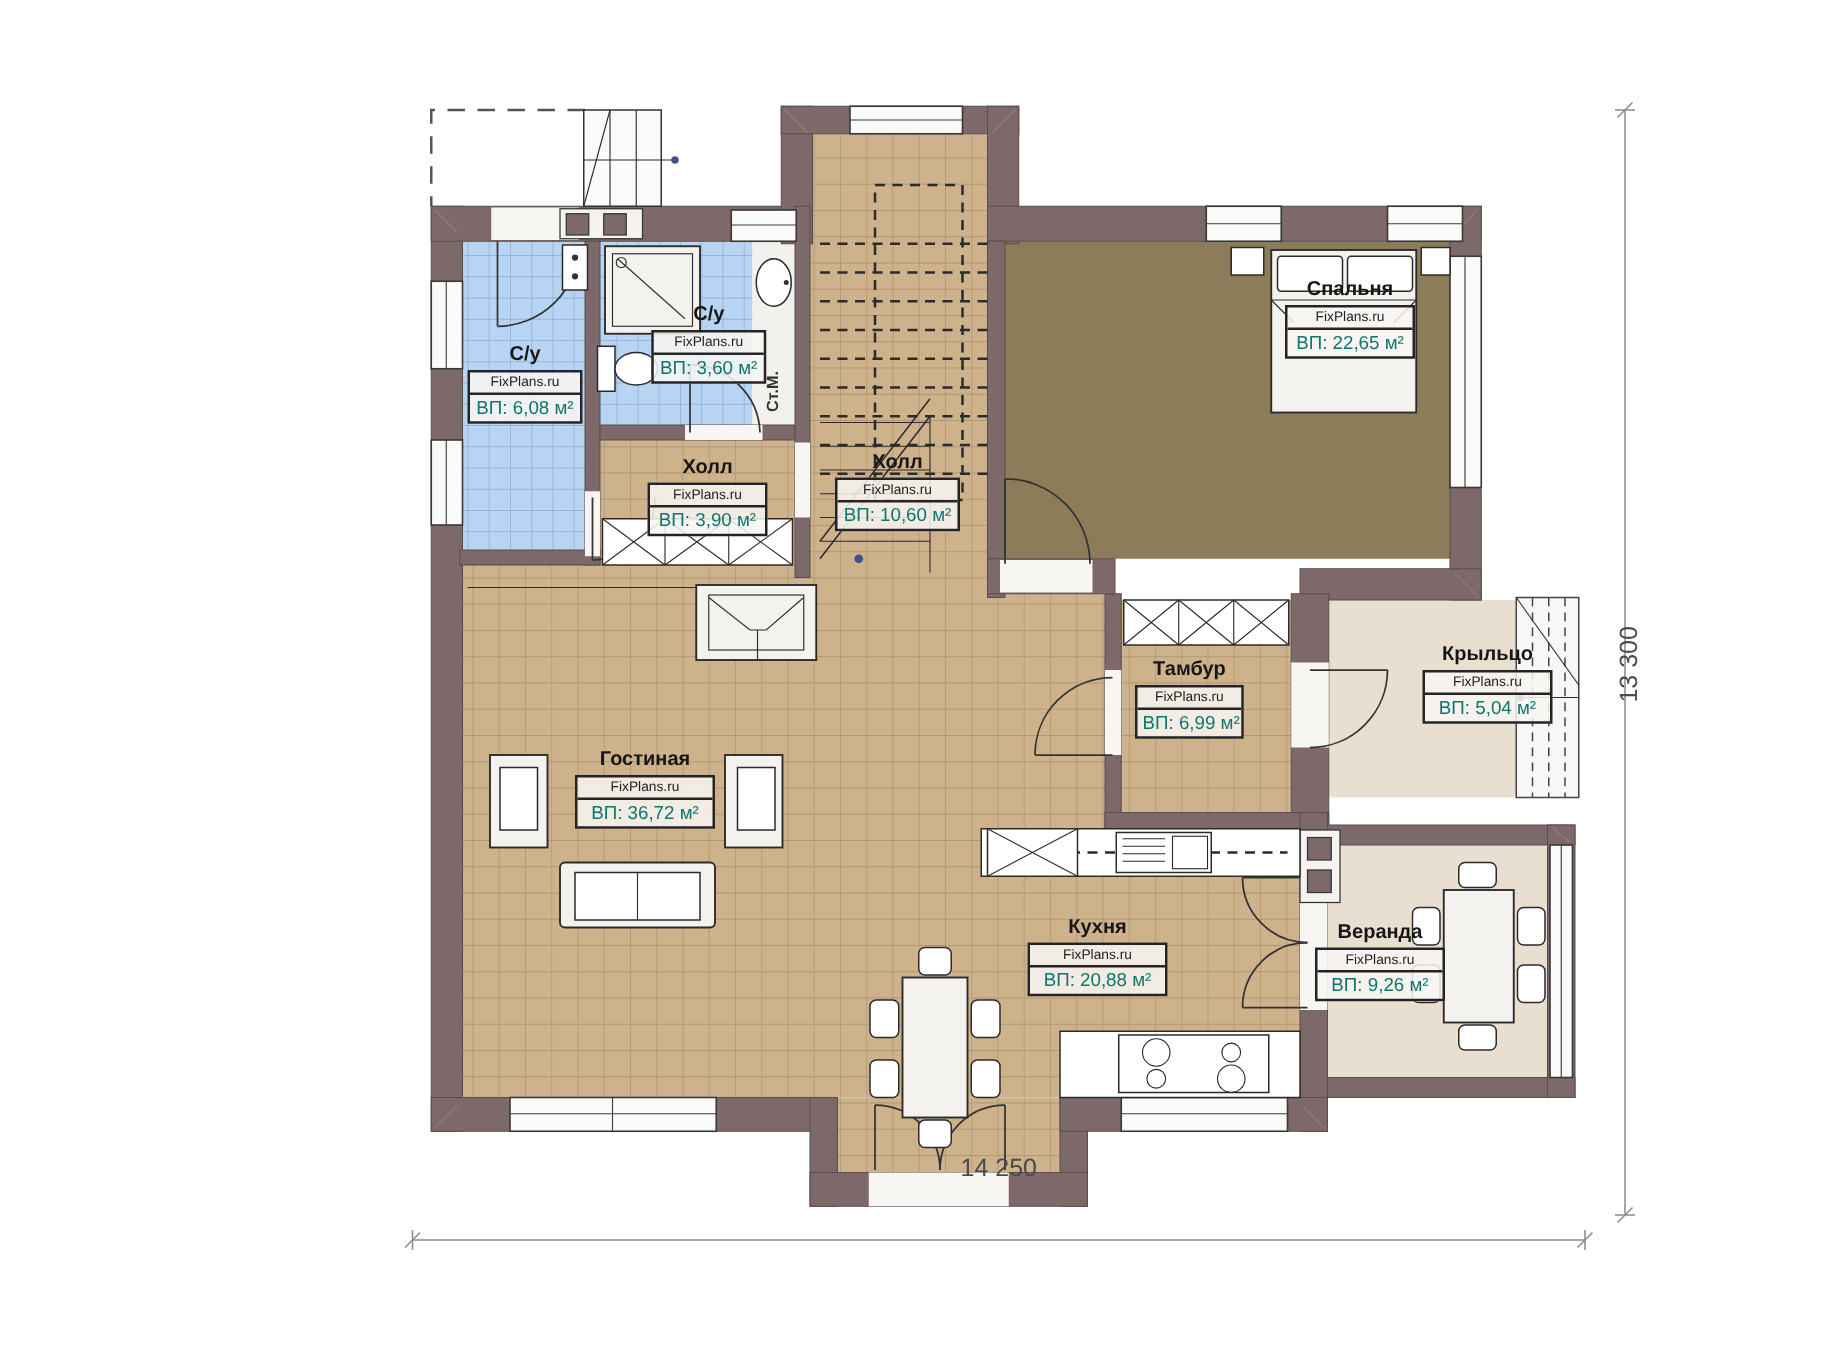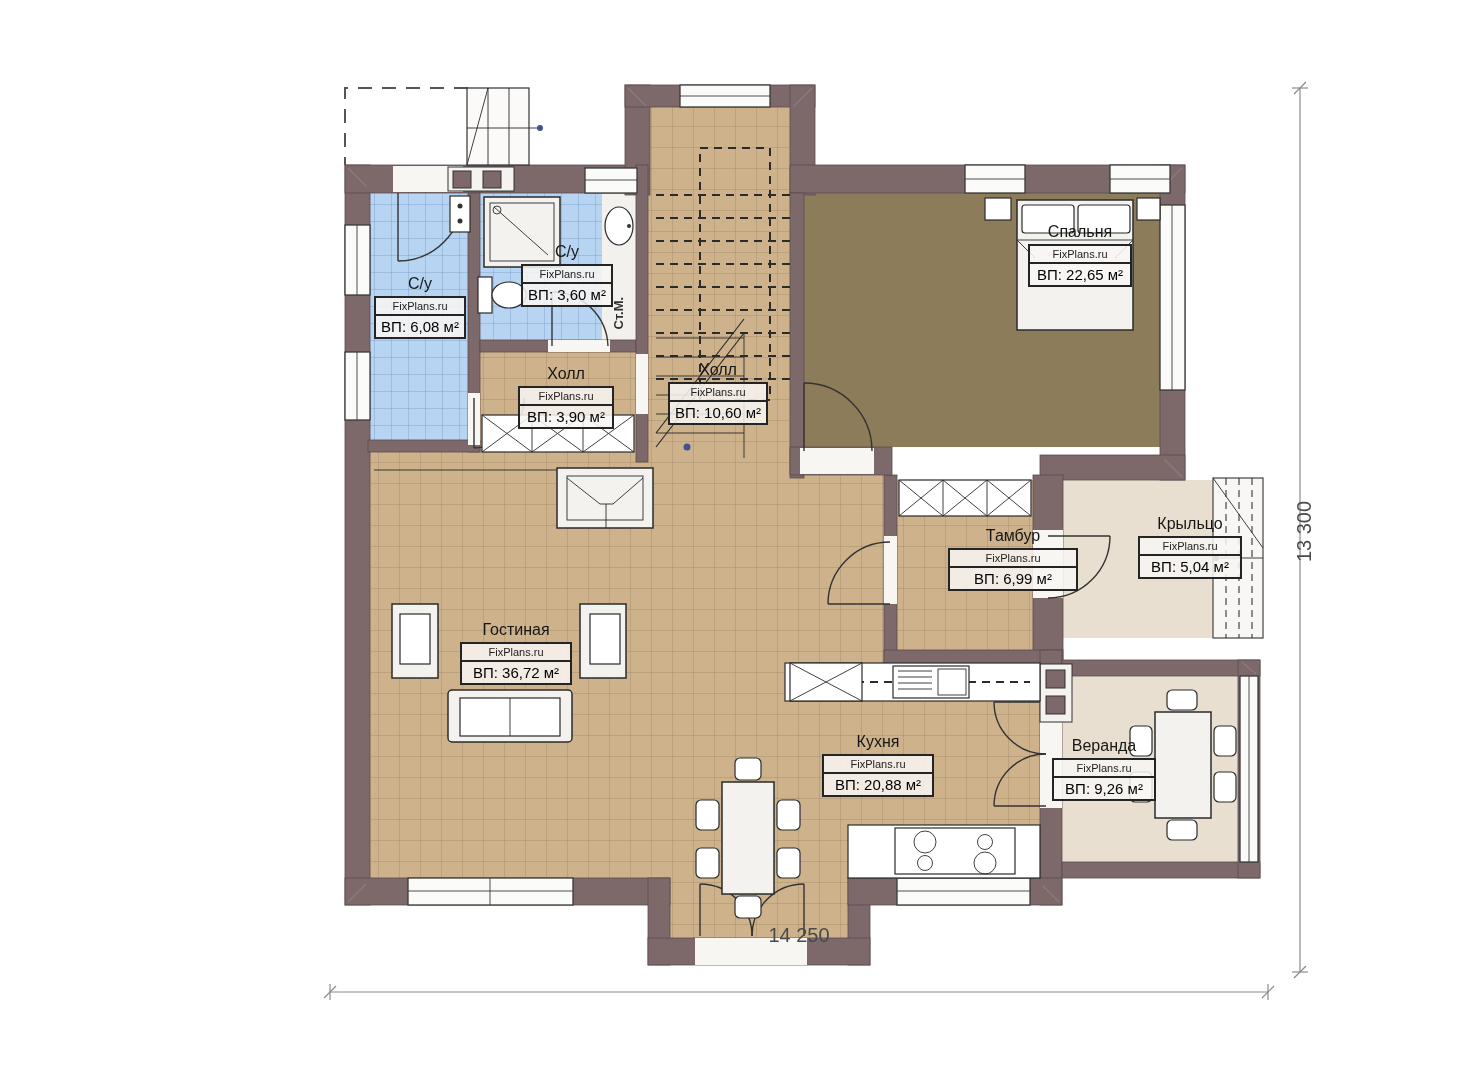--- a/index.html
+++ b/index.html
@@ -13,24 +13,24 @@
   .furn{fill:#f3f2ee;stroke:#2b2b2b;stroke-width:1.5;}
   .furn2{fill:#ffffff;stroke:#2b2b2b;stroke-width:1.2;}
   .ln{stroke:#2b2b2b;stroke-width:1.2;fill:none;}
   .thin{stroke:#2b2b2b;stroke-width:.9;fill:none;}
   .dashT{stroke:#2b2b2b;stroke-width:2;stroke-dasharray:8 6;fill:none;}
   .dashG{stroke:#555;stroke-width:2;stroke-dasharray:14 10;fill:none;}
   .arc{stroke:#333;stroke-width:1.4;fill:none;}
   .dim{stroke:#8a8a8a;stroke-width:1.2;fill:none;}
   .roofd{stroke:#8b7c7e;stroke-width:1.2;fill:none;}
   .room-label{position:absolute;text-align:center;z-index:5;}
-  .room-name{font-weight:normal;font-size:16px;color:#161616;margin-bottom:3px;line-height:1.05;}
+  .room-name{font-weight:bold;font-size:16px;color:#161616;margin-bottom:3px;line-height:1.05;}
   .wm-box{border:2px solid #242424;background:rgba(248,246,242,.86);}
   .wm-row{padding:2px 4px;border-bottom:2px solid #242424;font-size:11px;color:#222;white-space:nowrap;}
-  .area-row{padding:2px 4px;font-size:15px;color:#000000;white-space:nowrap;}
+  .area-row{padding:2px 4px;font-size:15px;color:#0f766e;white-space:nowrap;}
   .dim-label{position:absolute;font-size:20px;color:#4a4a4a;text-align:center;z-index:5;}
   .dim-vert{transform:rotate(-90deg);}
   .stm-label{position:absolute;font-size:13px;font-weight:bold;color:#333;transform:rotate(-90deg);z-index:5;}
 </style>
 </head>
 <body>
 
 <div class="stage">
 
 <svg width="1473" height="1080" viewBox="0 0 1473 1080">
@@ -326,29 +326,29 @@
 </div>
 
 <div class="room-label" style="left:1028px;top:224px;width:104px">
   <div class="room-name">Спальня</div>
   <div class="wm-box">
     <div class="wm-row">FixPlans.ru</div>
     <div class="area-row">ВП: 22,65 м²</div>
   </div>
 </div>
 
-<div class="room-label" style="left:460px;top:622px;width:112px">
+<div class="room-label" style="left:460px;top:600px;width:112px">
   <div class="room-name">Гостиная</div>
   <div class="wm-box">
     <div class="wm-row">FixPlans.ru</div>
     <div class="area-row">ВП: 36,72 м²</div>
   </div>
 </div>
 
-<div class="room-label" style="left:948px;top:528px;width:130px">
+<div class="room-label" style="left:908px;top:528px;width:87px">
   <div class="room-name">Тамбур</div>
   <div class="wm-box">
     <div class="wm-row">FixPlans.ru</div>
     <div class="area-row">ВП: 6,99 м²</div>
   </div>
 </div>
 
 <div class="room-label" style="left:1138px;top:516px;width:104px">
   <div class="room-name">Крыльцо</div>
   <div class="wm-box">

